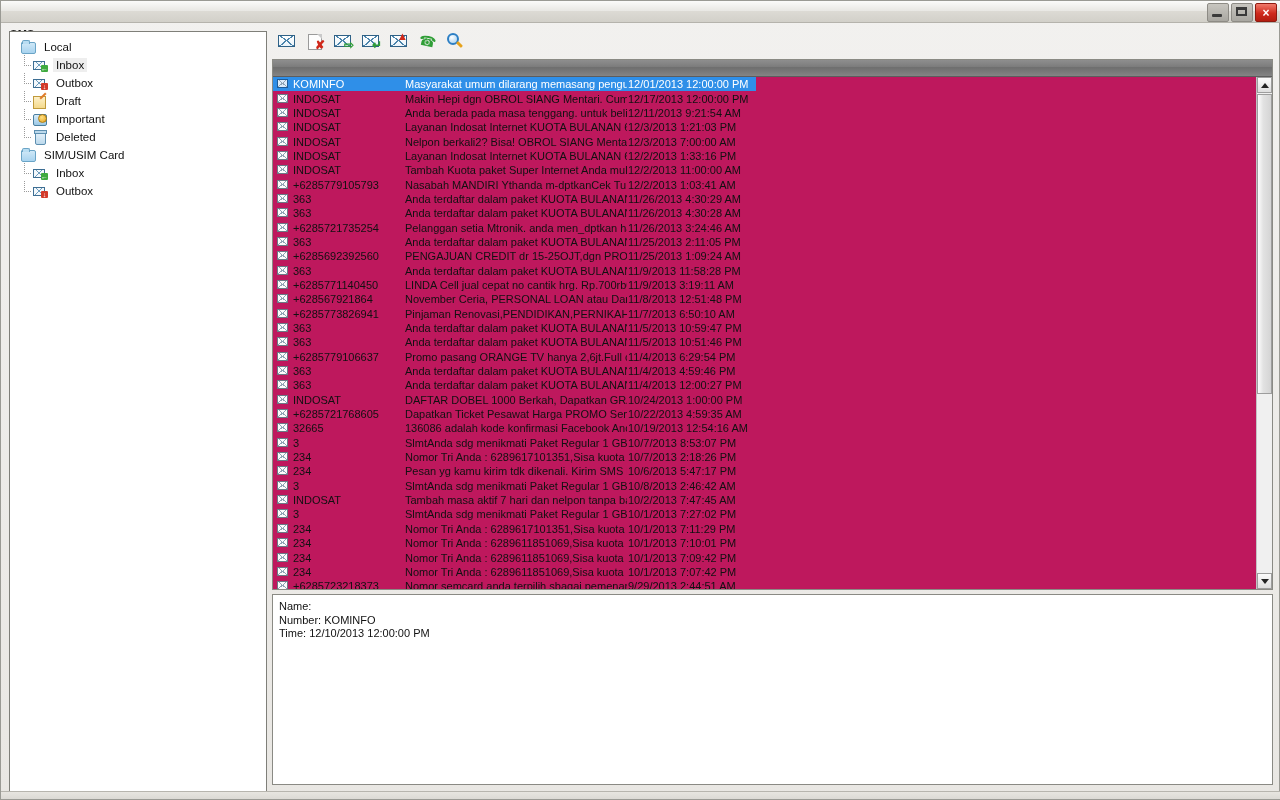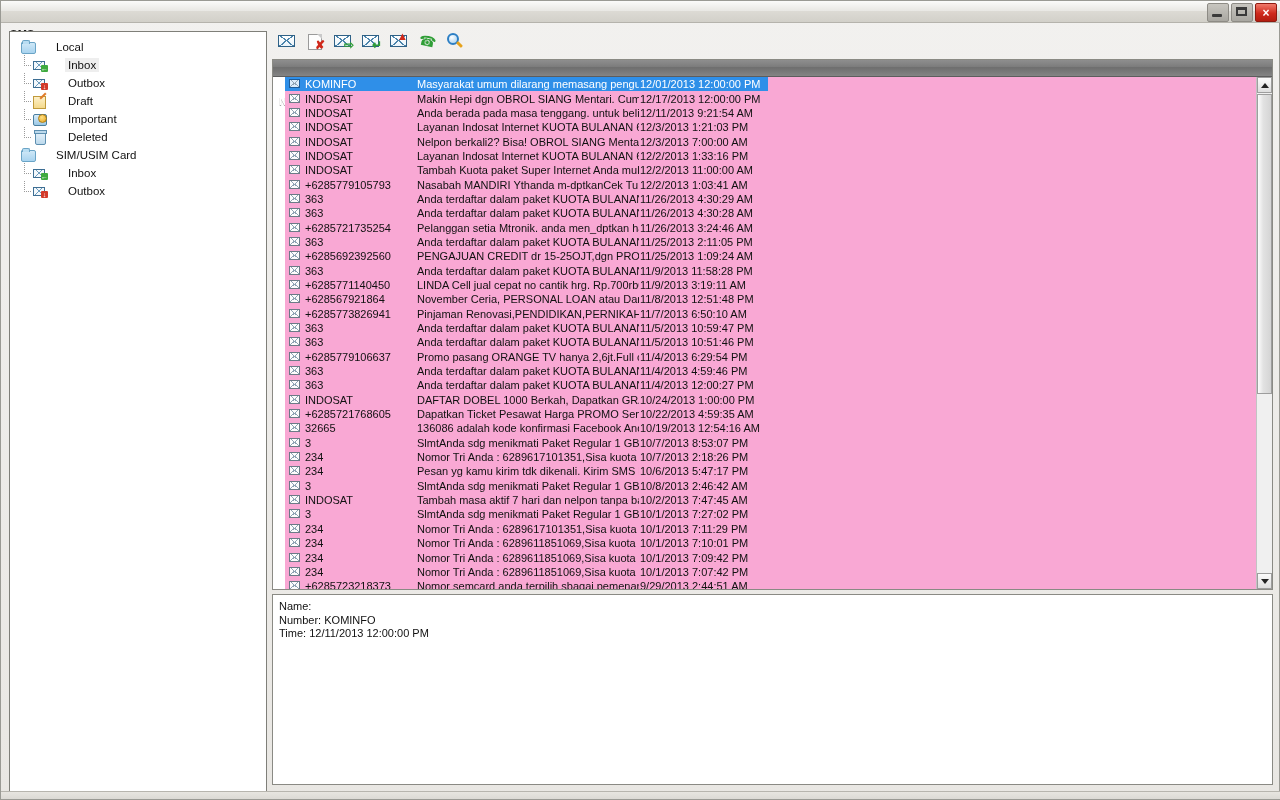--- a/index.html
+++ b/index.html
@@ -61,21 +61,20 @@
     background: #ffffff;
     border: 1px solid #7f7f79;
     box-sizing: border-box;
     overflow: hidden;
   }
   .tree { padding: 6px 0 0 0; }
   .tree-row {
     height: 18px; display: flex; align-items: center;
     font-size: 11.5px; color: #111; white-space: nowrap;
     position: relative;
-    gap: 12px;
   }
   .tree-row.root { padding-left: 10px; }
   .tree-row.child { padding-left: 22px; }
   .tree-row.child::before {
     content: ""; position: absolute; left: 14px; top: 9px;
     width: 8px; height: 1px;
     background: repeating-linear-gradient(90deg,#9a9a9a 0 1px, transparent 1px 2px);
   }
   .tree-row.child::after {
     content: ""; position: absolute; left: 14px; top: -1px;
@@ -226,21 +225,21 @@
   .th.c2 { width: 222px; }
   .th.c3 { width: 127px; }
   .th.c4 { flex: 1; border-right: none; }
   .sort-tri {
     position: absolute; right: 5px; top: 6px;
     width: 0; height: 0; border-left: 5px solid transparent;
     border-right: 5px solid transparent; border-top: 6px solid #9e9e9e;
   }
   .tbody {
     position: absolute; left: 0; top: 17px; right: 16px; bottom: 0;
-    overflow: hidden; background: #f9a8d4; margin-left: 12px;
+    overflow: hidden; background: #be185d;
   }
   .trow {
     display: flex; height: 14.35px; align-items: center;
     font-size: 11px; color: #111; white-space: nowrap;
   }
   .trow.sel { background: #2f8fe8; color: #fff; width: 483px; }
   .cell-icon { width: 20px; flex: 0 0 20px; position: relative; height: 14px; }
   .menv {
     position: absolute; left: 4px; top: 2px; width: 11px; height: 9px;
     background: #fcfcfc; border: 1px solid #6b7a86; box-sizing: border-box;
@@ -717,18 +716,18 @@
         <div class="vs-thumb"></div>
         <div class="vs-btn down">
             <span class="vs-arrow-down"></span>
           </div>
       </div>
     </div>
 
     <div class="detail" id="detail-pane">
         <div class="dline">Name:</div>
         <div class="dline">Number: KOMINFO</div>
-        <div class="dline">Time: 12/11/2013 12:00:00 PM</div>
+        <div class="dline">Time: 12/10/2013 12:00:00 PM</div>
       </div>
   </div>
 
   <div class="statusbar"></div>
 </div>
 
 </body></html>

